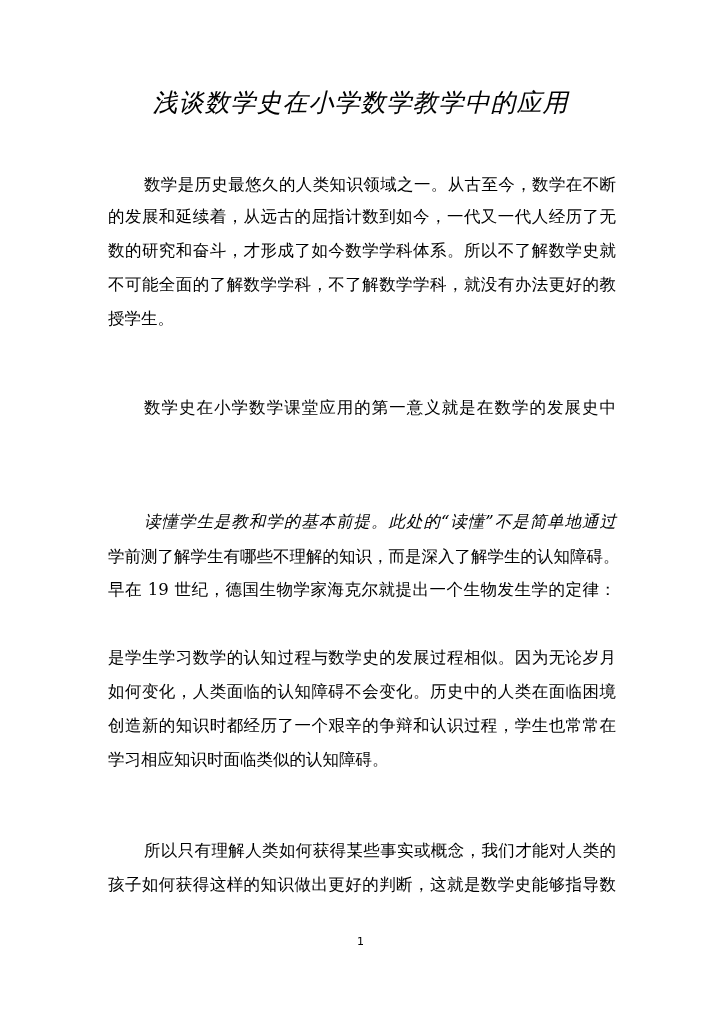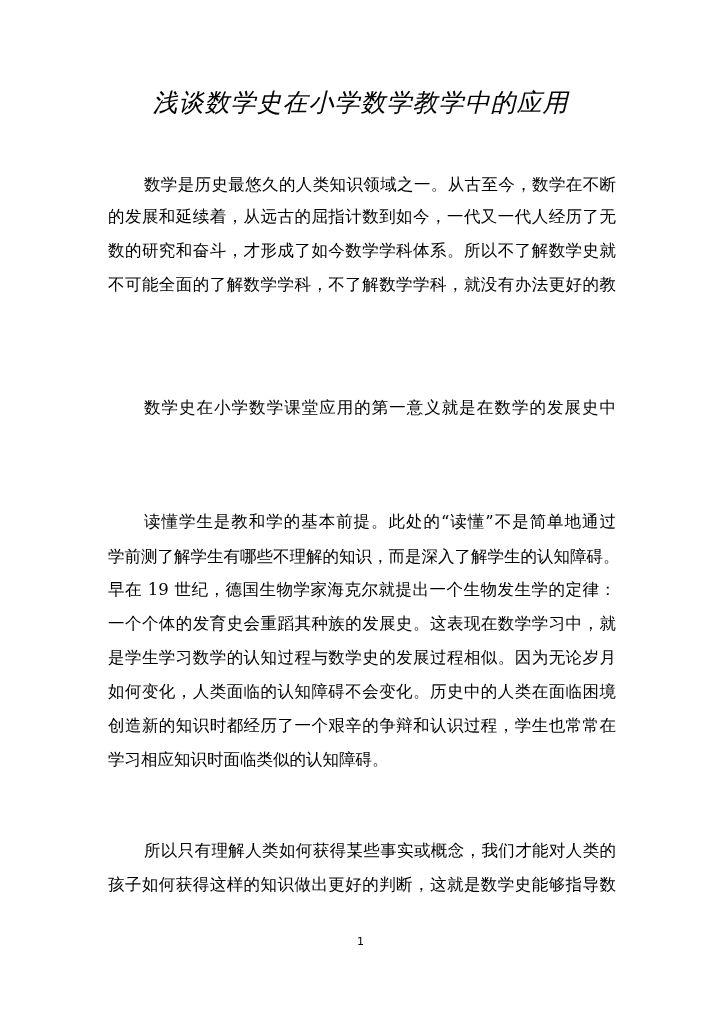--- a/index.html
+++ b/index.html
@@ -63,27 +63,27 @@
 <body>
 
 <div class="page">
 
   <h1 class="title">浅谈数学史在小学数学教学中的应用</h1>
 
   <div class="line indent" style="top:173px;">数学是历史最悠久的人类知识领域之一。从古至今，数学在不断</div>
   <div class="line" style="top:205px;">的发展和延续着，从远古的屈指计数到如今，一代又一代人经历了无</div>
   <div class="line" style="top:239px;">数的研究和奋斗，才形成了如今数学学科体系。所以不了解数学史就</div>
   <div class="line" style="top:273px;">不可能全面的了解数学学科，不了解数学学科，就没有办法更好的教</div>
+  <div class="line last" style="top:307px;">授学生。</div>
 
   <div class="line indent" style="top:396px;">数学史在小学数学课堂应用的第一意义就是在数学的发展史中</div>
 
-  <div class="line indent" style="top:510px;">读懂学生是教和学的基本前提。此处的“读懂”不是简单地通过</div>
+  <div class="line indent" style="top:510px;font-style:italic;">读懂学生是教和学的基本前提。此处的“读懂”不是简单地通过</div>
   <div class="line" style="top:545px;">学前测了解学生有哪些不理解的知识，而是深入了解学生的认知障碍。</div>
   <div class="line" style="top:578px;">早在 19 世纪，德国生物学家海克尔就提出一个生物发生学的定律：</div>
-  <div class="line" style="top:612px;">一个个体的发育史会重蹈其种族的发展史。这表现在数学学习中，就</div>
   <div class="line" style="top:646px;">是学生学习数学的认知过程与数学史的发展过程相似。因为无论岁月</div>
   <div class="line" style="top:680px;">如何变化，人类面临的认知障碍不会变化。历史中的人类在面临困境</div>
   <div class="line" style="top:714px;">创造新的知识时都经历了一个艰辛的争辩和认识过程，学生也常常在</div>
   <div class="line indent" style="top:839px;">所以只有理解人类如何获得某些事实或概念，我们才能对人类的</div>
 
   <div class="line last" style="top:748px;">学习相应知识时面临类似的认知障碍。</div>
   <div class="line" style="top:873px;">孩子如何获得这样的知识做出更好的判断，这就是数学史能够指导数</div>
 
   <div class="page-number">1</div>
 </div>

